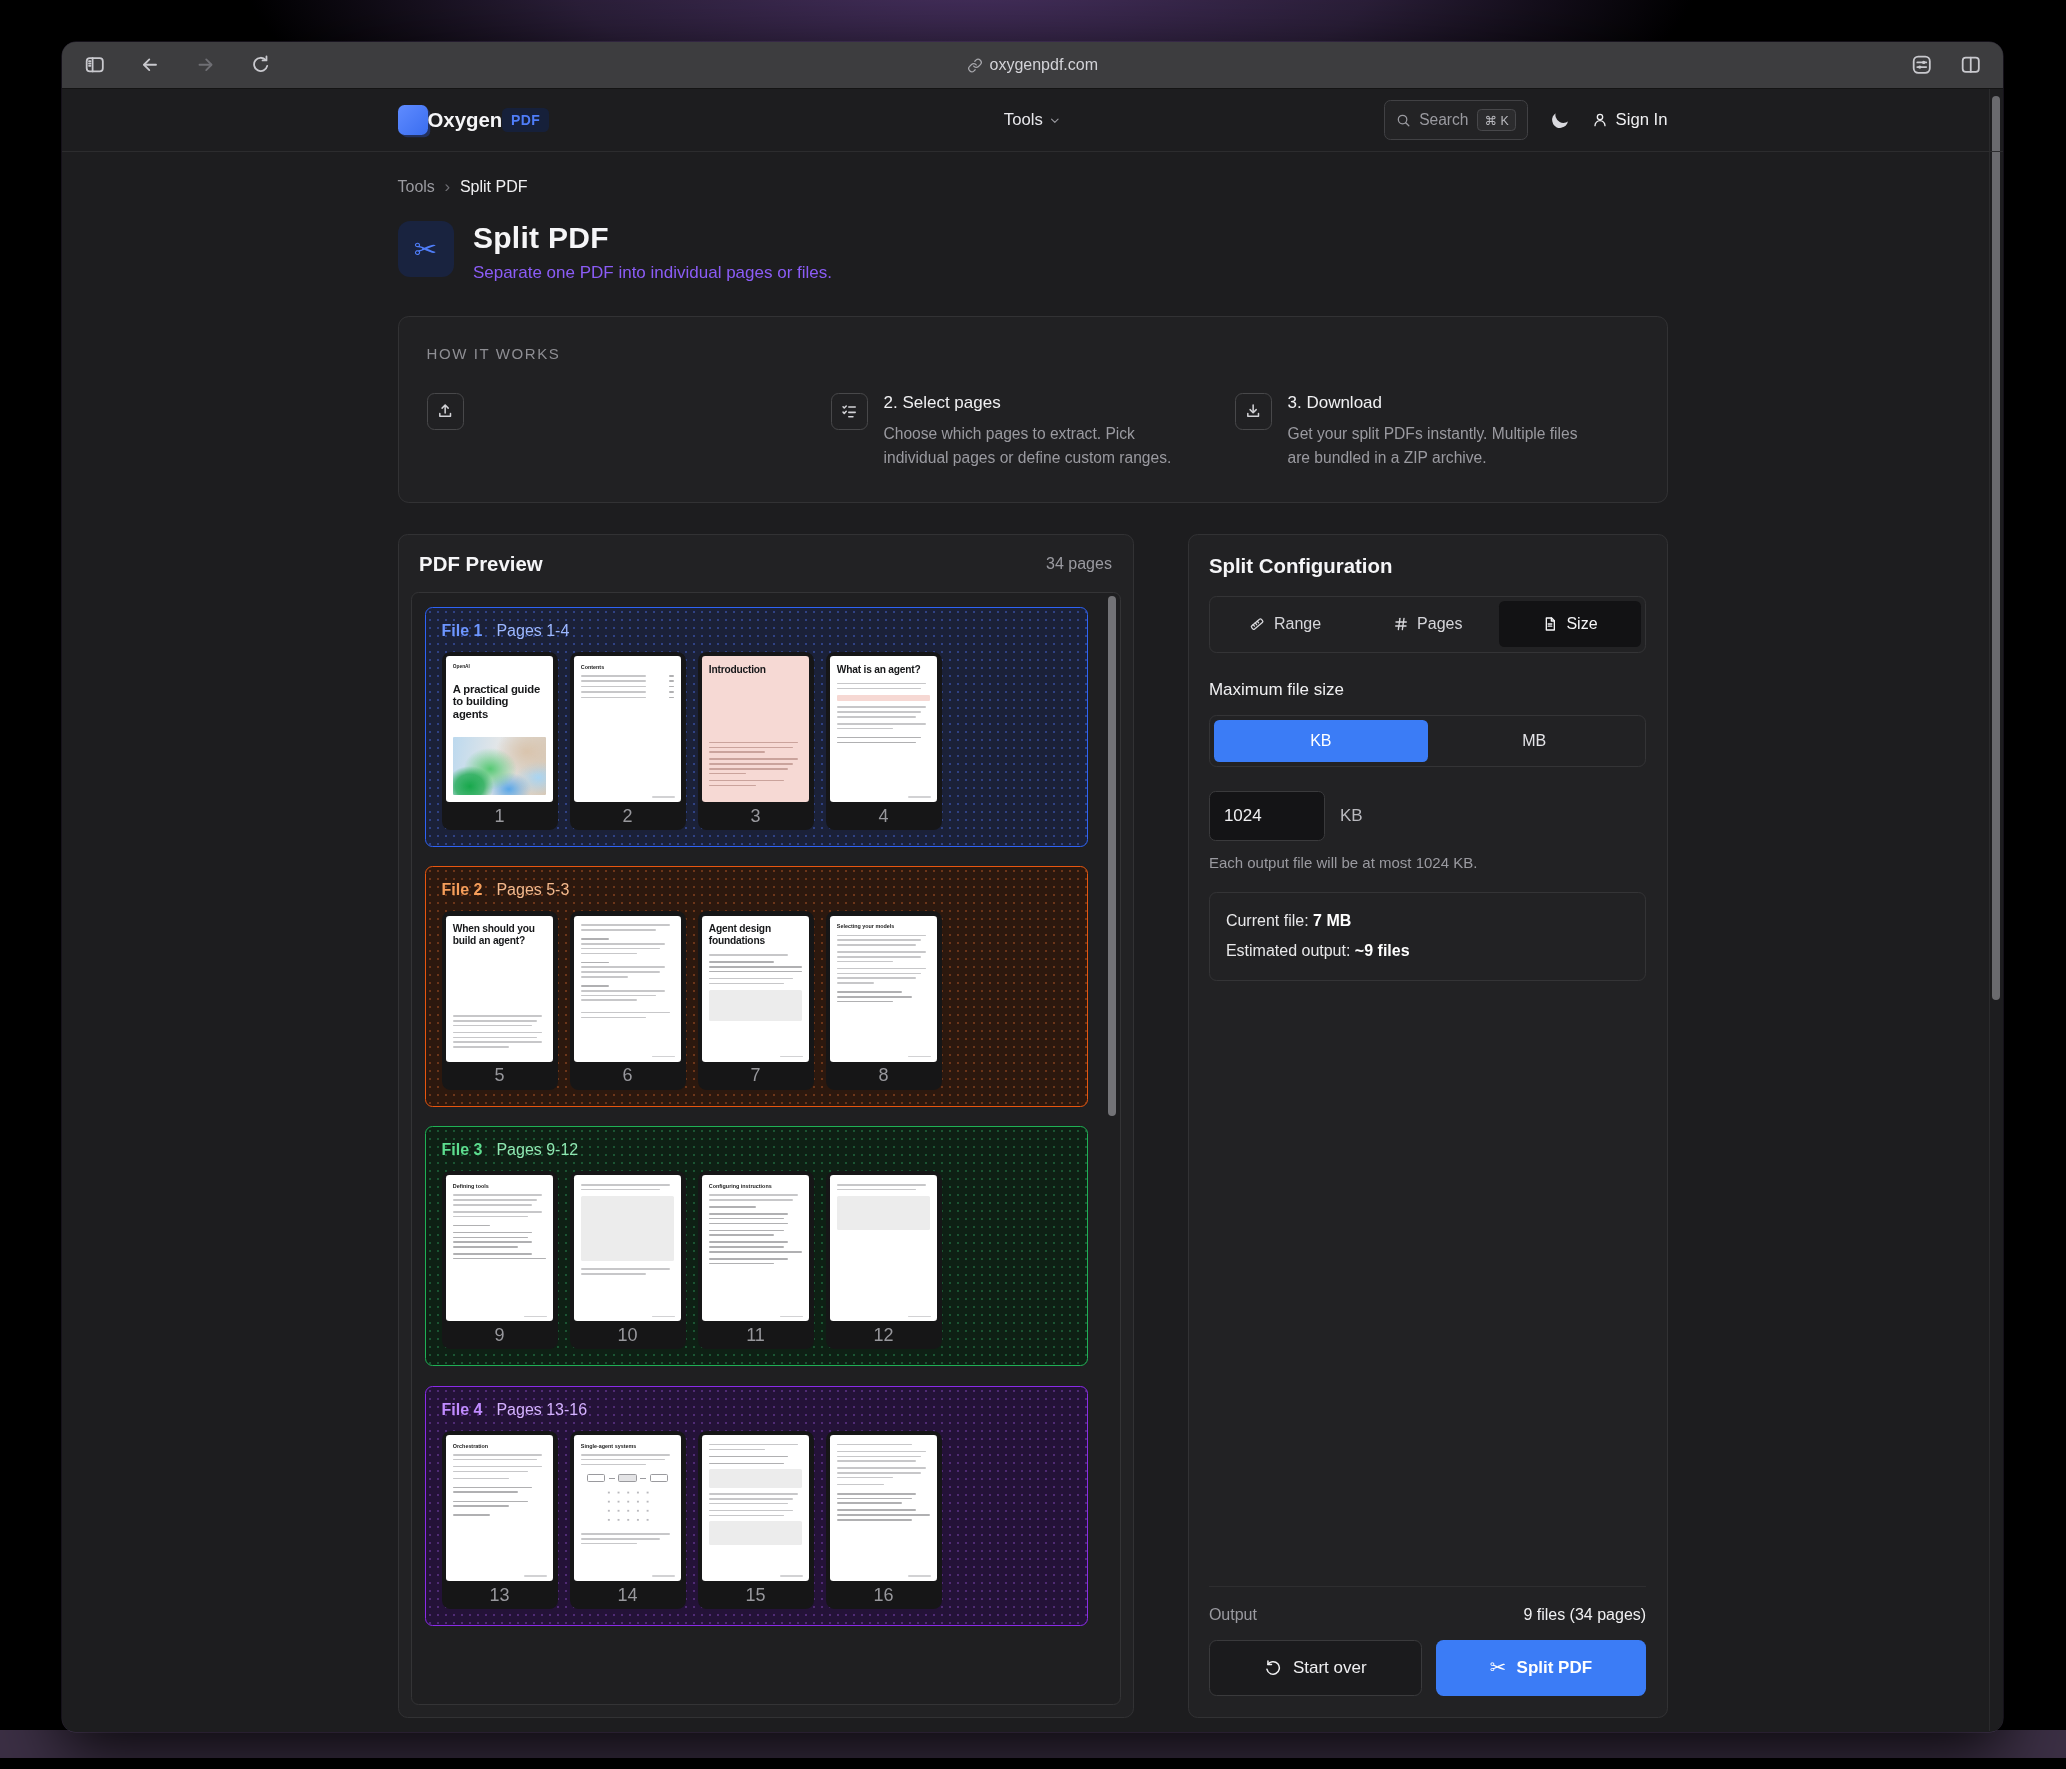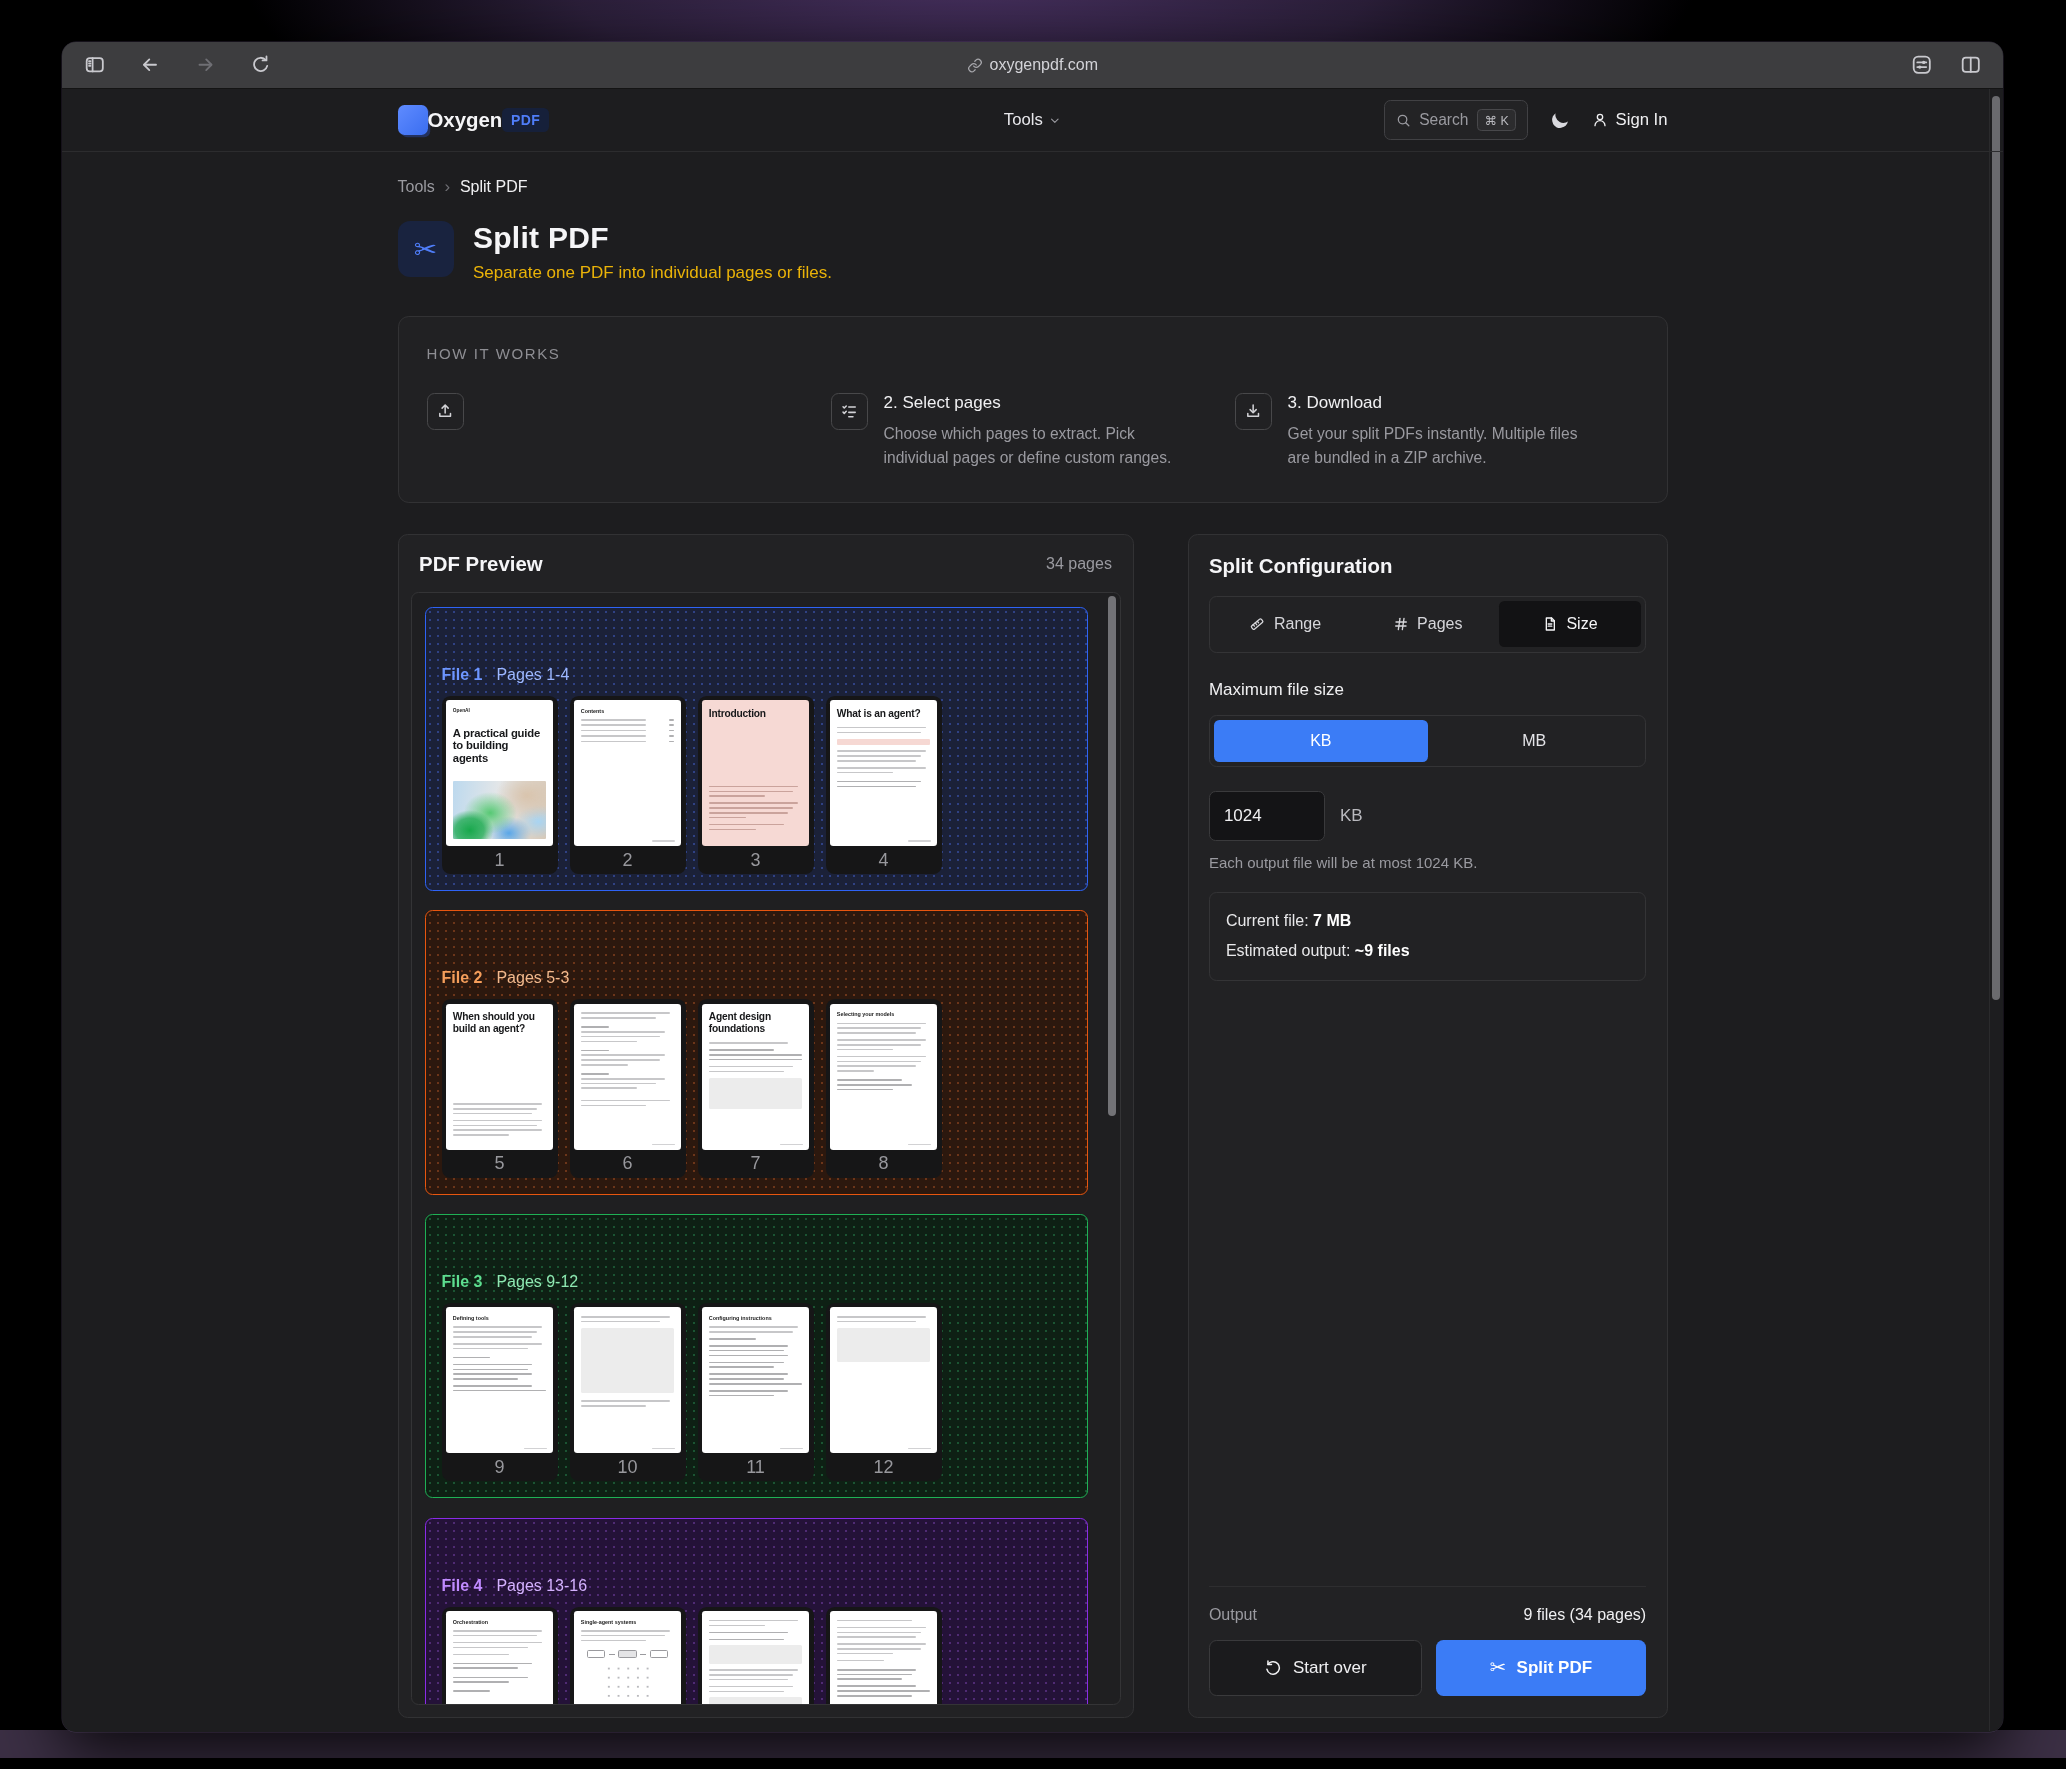--- a/index.html
+++ b/index.html
@@ -68,21 +68,21 @@
   .content { width:1270px; margin:0 auto; }
   .breadcrumb { margin-top:25px; display:flex; align-items:center; gap:9.7px; font-size:16px; }
   .bc-root { color:#9a9aa0; }
   .bc-sep { color:#6f6f74; font-size:17px; }
   .bc-cur { color:#f0f0f2; }
 
   .title-row { margin-top:24px; display:flex; gap:19.4px; align-items:flex-start; }
   .title-icon { width:56px; height:56px; border-radius:12px; background:#19233f;
     display:flex; align-items:center; justify-content:center; color:#4f7df8; font-size:28px; }
   .page-title { font-size:30px; font-weight:700; color:#f5f5f7; letter-spacing:0.3px; }
-  .page-sub { margin-top:7.5px; font-size:17px; color:#eab308; }
+  .page-sub { margin-top:7.5px; font-size:17px; color:#8b5cf6; }
 
   .hiw { margin-top:33px; border:0.5px solid #323234; background:#212123; border-radius:10.8px;
     padding:28px 28px 31px; }
   .hiw-label { font-size:15px; color:#8e8e93; letter-spacing:1.6px; }
   .hiw-steps { margin-top:31px; display:flex; }
   .step { flex:1; display:flex; gap:16px; }
   .step-icon { width:37px; height:37px; border-radius:7.5px; border:0.5px solid #48484a;
     color:#d2d2d6; display:flex; align-items:center; justify-content:center; flex:none; }
   .step-icon svg { width:18.3px; height:18.3px; }
   .step-title { font-size:17px; color:#f0f0f2; }
@@ -98,21 +98,21 @@
   .pv-count { font-size:16px; color:#9a9aa0; }
   .pv-scroll { margin-top:16px; flex:1; border:0.5px solid #343436; background:#1f1f21;
     border-radius:7.5px; position:relative; padding:14px 32px 0 13px; overflow:hidden; }
   .pv-thumbtrack { position:absolute; top:2.2px; bottom:2.2px; right:3.2px; width:9.7px; }
   .pv-thumb { position:absolute; top:1.1px; right:0; width:8.6px; height:47%;
     background:#737377; border-radius:4.3px; }
 
   
   .group { border-radius:7.5px; border:1.6px solid; padding:14px 16px 16px; margin-bottom:19.4px; }
   .group-head { display:flex; align-items:baseline; gap:14px; font-size:16px; margin-bottom:12px; }
-  .g-label { font-weight:700;margin-top:44px; }
+  .g-label { font-weight:700; }
   .g-blue   { border-color:#2e63f6; background-color:#1b2138;
     background-image:radial-gradient(circle, rgba(80,120,255,.38) 0.8px, transparent 0.9px); background-size:8px 8px; }
   .g-blue .g-label { color:#6d96ff; } .g-blue .g-range { color:#9db8ff; }
   .g-orange { border-color:#e8560f; background-color:#2c180e;
     background-image:radial-gradient(circle, rgba(255,120,50,.30) 0.8px, transparent 0.9px); background-size:8px 8px; }
   .g-orange .g-label { color:#f59e5b; } .g-orange .g-range { color:#f3b98d; }
   .g-green  { border-color:#1fb155; background-color:#0e2014;
     background-image:radial-gradient(circle, rgba(60,220,130,.28) 0.8px, transparent 0.9px); background-size:8px 8px; }
   .g-green .g-label { color:#5ddd8f; } .g-green .g-range { color:#8fe8b2; }
   .g-purple { border-color:#8a2be8; background-color:#241238;

